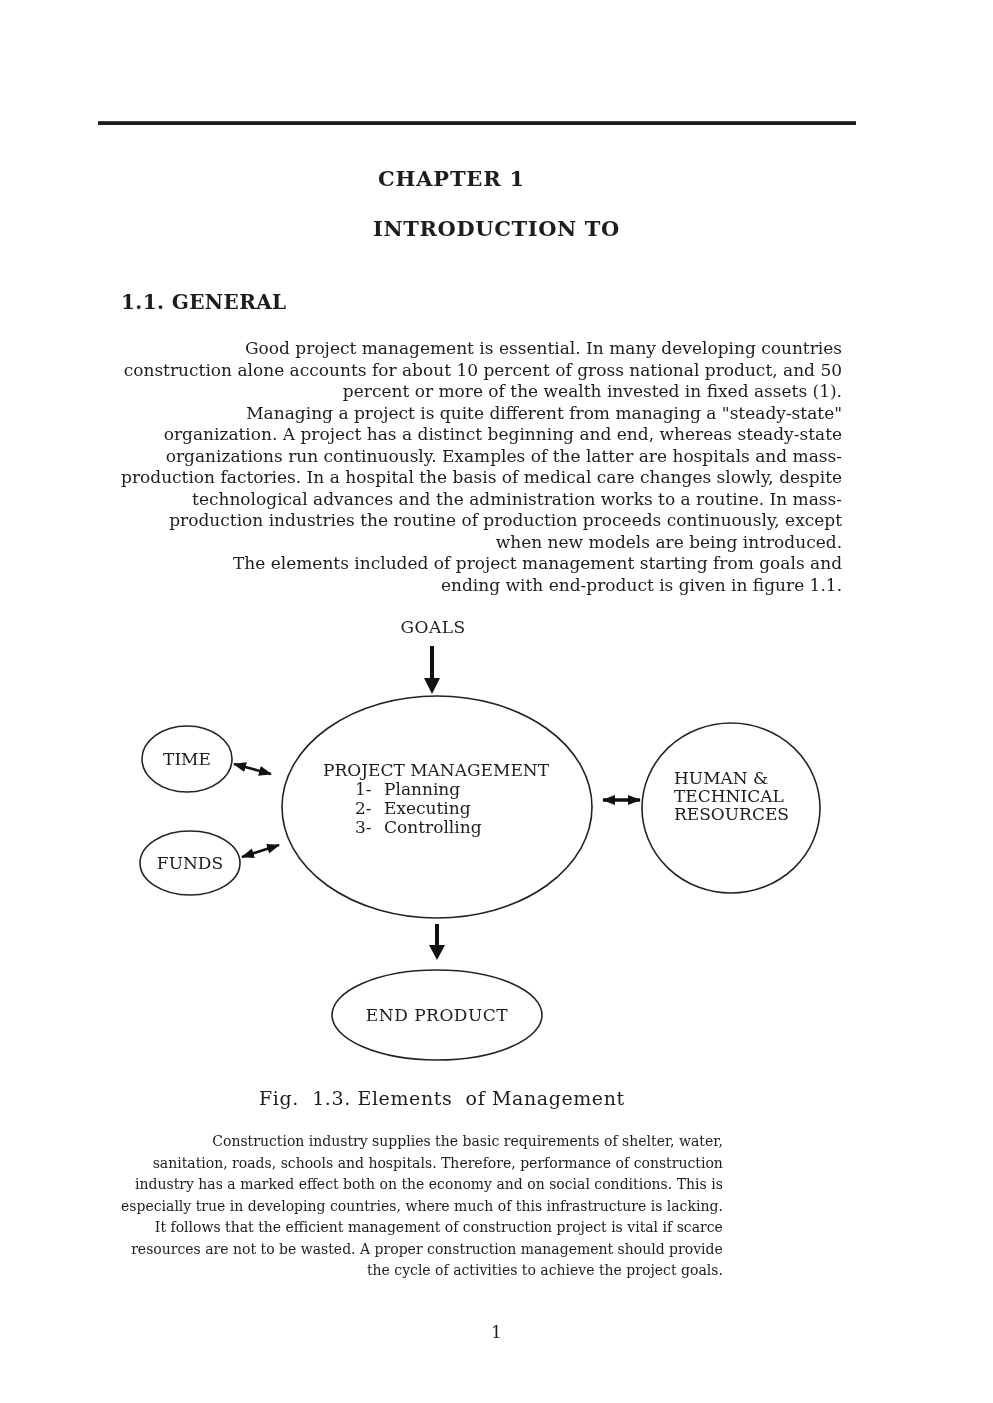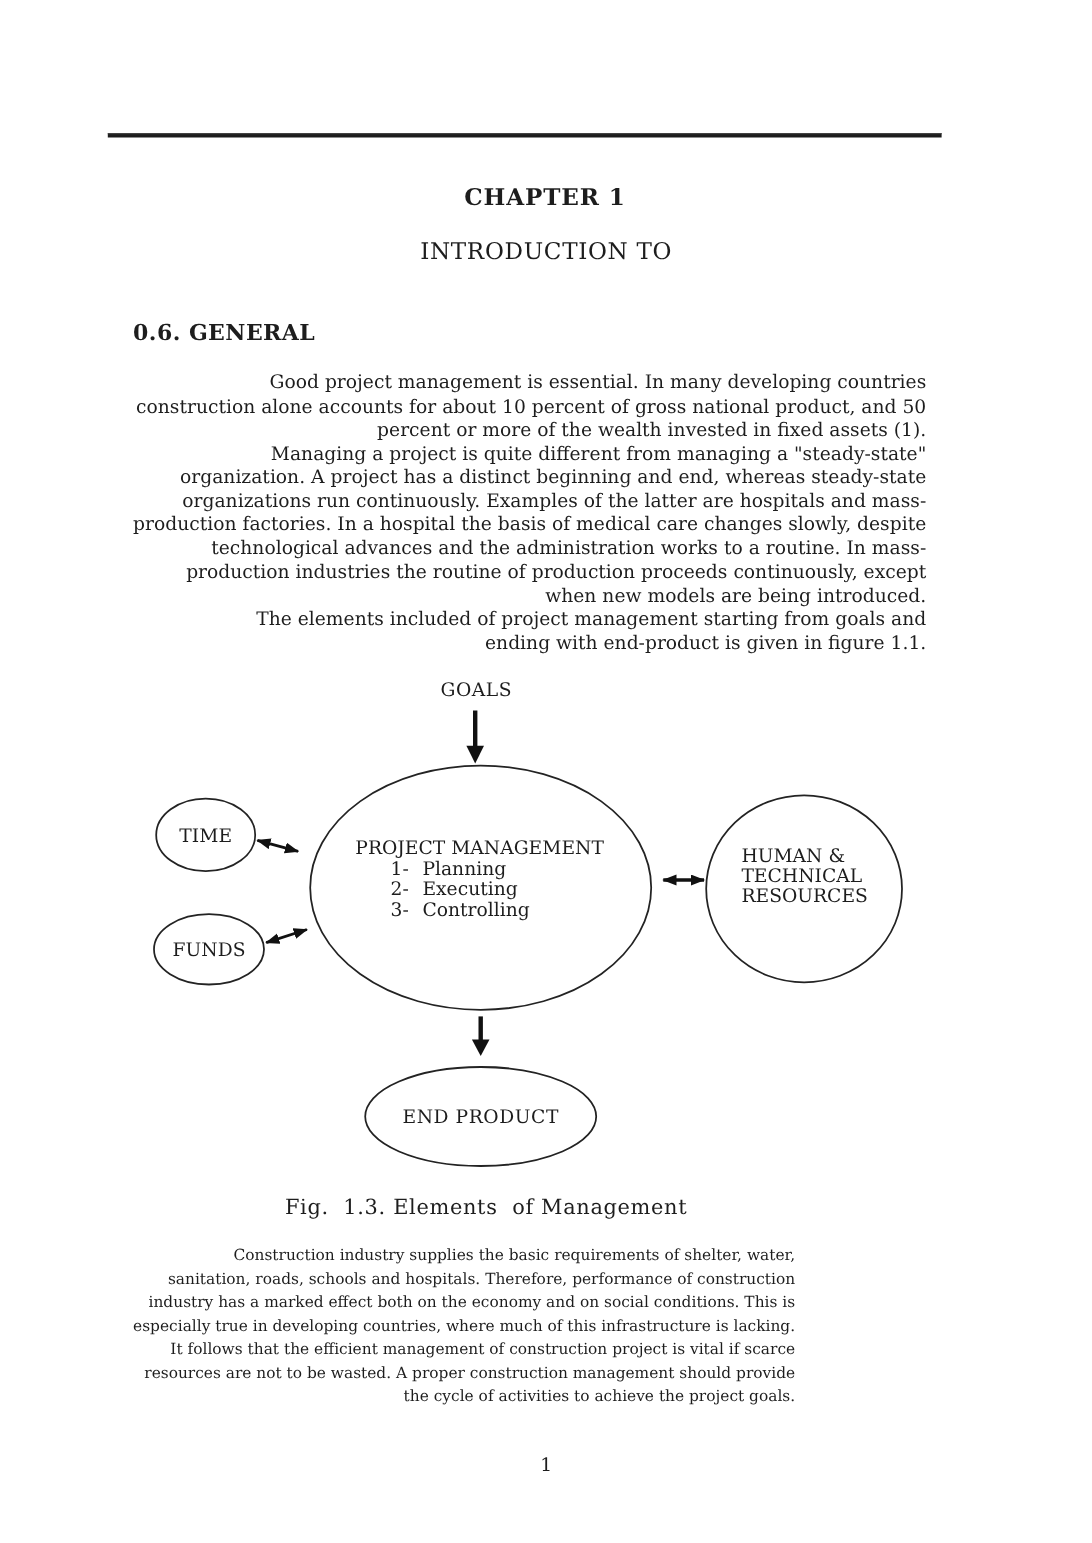--- a/index.html
+++ b/index.html
@@ -16,26 +16,26 @@
   .top-rule {
     position: absolute; left: 98px; top: 121px;
     width: 758px; height: 3px;
     background: #1c1c1c;
     border-top: 1px solid #444;
   }
 
   .chapter {
     position: absolute; left: 0; top: 166px; width: 903px;
     text-align: center;
-    font-size: 21px; font-weight: bold; letter-spacing: 0.8px; margin-left: 44px;
+    font-size: 21px; font-weight: bold; letter-spacing: 0.8px;
   }
   .doc-title {
     position: absolute; left: 0; top: 215px; width: 993px;
     text-align: center;
-    font-size: 21px; font-weight: normal; letter-spacing: 0.6px;
+    font-size: 21px; font-weight: bold; letter-spacing: 0.6px;
     line-height: 27px;
   }
   .section-heading {
     position: absolute; left: 121px; top: 290px;
     font-size: 20px; font-weight: bold; letter-spacing: 0.4px;
   }
 
   .body-block {
     position: absolute; left: 121px; top: 338px;
     font-size: 17px; line-height: 21.5px;
@@ -79,21 +79,21 @@
 <div class="page">
 
   <div class="top-rule"></div>
 
   <div class="chapter">CHAPTER 1</div>
 
   <div class="doc-title">
     <div>INTRODUCTION TO</div>
   </div>
 
-  <div class="section-heading">0.6. GENERAL</div>
+  <div class="section-heading">1.1. GENERAL</div>
 
   <div class="body-block">
     <div class="para">Good project management is essential. In many developing countries
 construction alone accounts for about 10 percent of gross national product, and 50
 percent or more of the wealth invested in fixed assets (1).</div>
     <div class="para">Managing a project is quite different from managing a "steady-state"
 organization. A project has a distinct beginning and end, whereas steady-state
 organizations run continuously. Examples of the latter are hospitals and mass-
 production factories. In a hospital the basis of medical care changes slowly, despite
 technological advances and the administration works to a routine. In mass-

